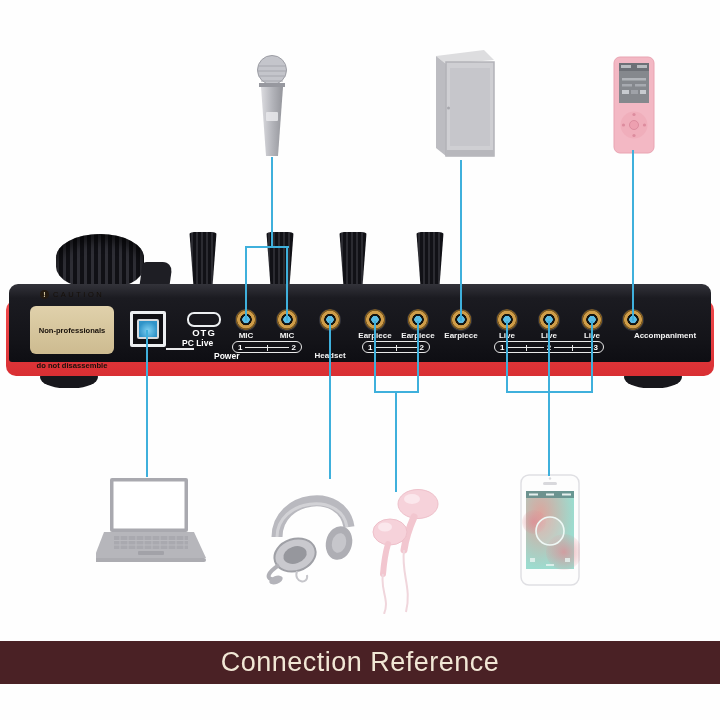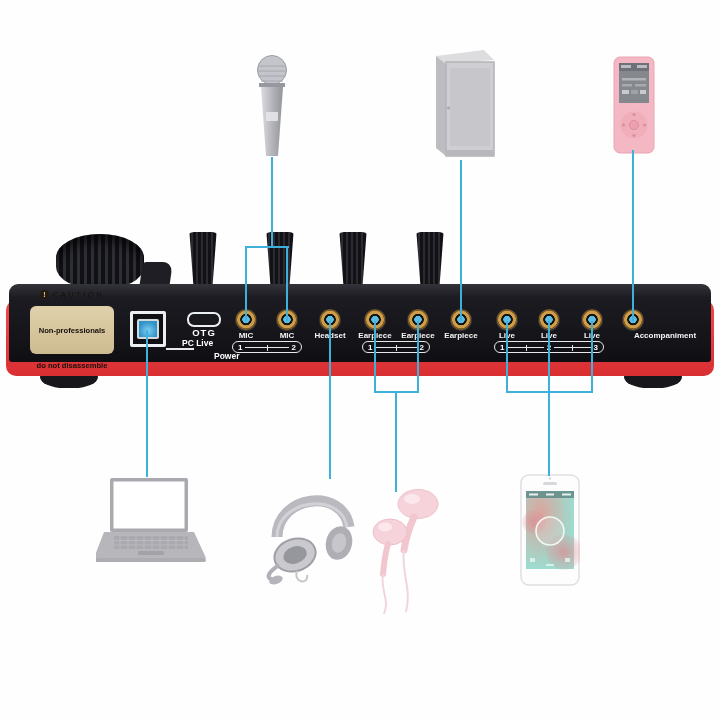--- a/index.html
+++ b/index.html
@@ -173,21 +173,21 @@
   <div class="jack" style="left:364px;"></div>
   <div class="jack" style="left:407px;"></div>
   <div class="jack" style="left:450px;"></div>
   <div class="jack" style="left:496px;"></div>
   <div class="jack" style="left:538px;"></div>
   <div class="jack" style="left:581px;"></div>
   <div class="jack" style="left:622px;"></div>
 
   <div class="port-label" style="left:211px;">MIC</div>
   <div class="port-label" style="left:252px;">MIC</div>
-  <div class="port-label" style="left:295px;">Headset</div>
+  <div class="port-label" style="left:295px;margin-top:20px;">Headset</div>
   <div class="port-label" style="left:340px;">Earpiece</div>
   <div class="port-label" style="left:383px;">Earpiece</div>
   <div class="port-label" style="left:426px;">Earpiece</div>
   <div class="port-label" style="left:472px;">Live</div>
   <div class="port-label" style="left:514px;">Live</div>
   <div class="port-label" style="left:557px;">Live</div>
   <div class="port-label" style="left:630px;">Accompaniment</div>
 
   <div class="bracket" style="left:232px;width:70px;">
     <span>1</span>
@@ -268,14 +268,17 @@
         <rect x="26" y="19.5" width="8" height="2" fill="#e6efee"></rect>
         <rect x="42" y="19.5" width="9" height="2" fill="#e6efee"></rect>
       <circle cx="30" cy="57" r="14" fill="#ffffff" opacity=".15"></circle>
       <circle cx="30" cy="57" r="14" fill="none" stroke="#eef8f5" stroke-width="1.6"></circle>
       <rect x="10" y="84" width="5" height="4" fill="#e8f4f1" opacity=".8"></rect>
       <rect x="45" y="84" width="5" height="4" fill="#e8f4f1" opacity=".8"></rect>
       <rect x="26" y="90" width="8" height="2" fill="#e8f4f1" opacity=".8"></rect>
     </g>
   </svg>
 
+  <div class="banner">
+    <span class="banner-text">Connection Reference</span>
+  </div>
 
 </div>
 
 </body></html>

